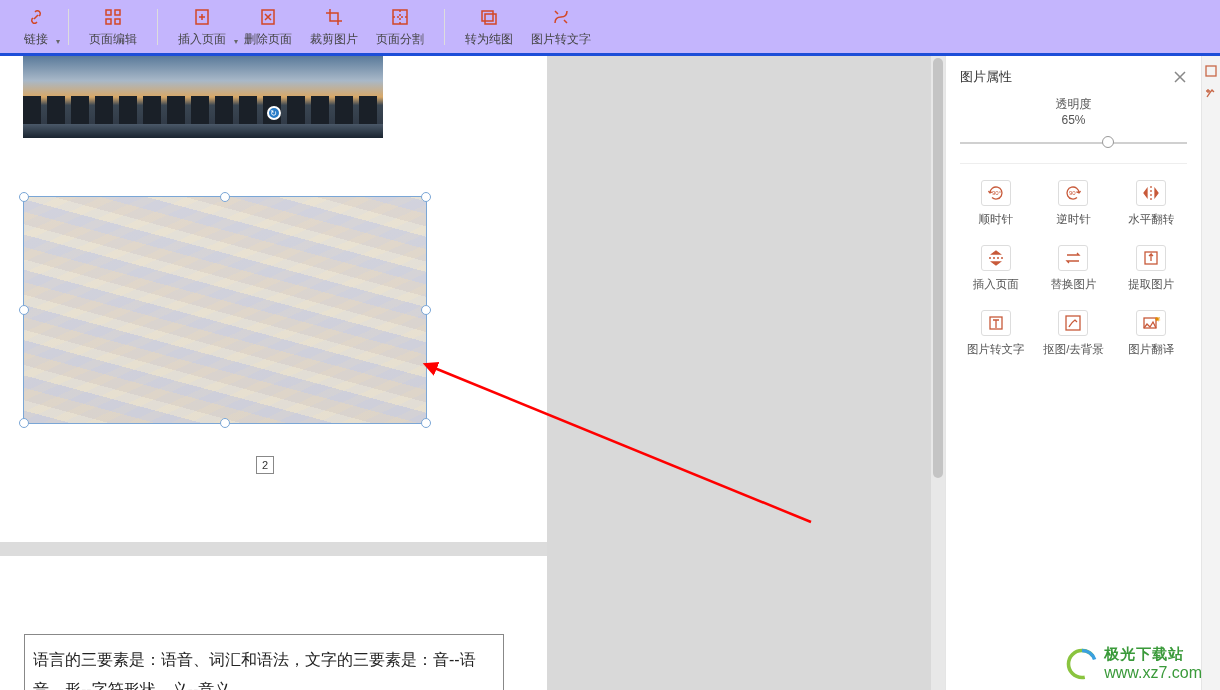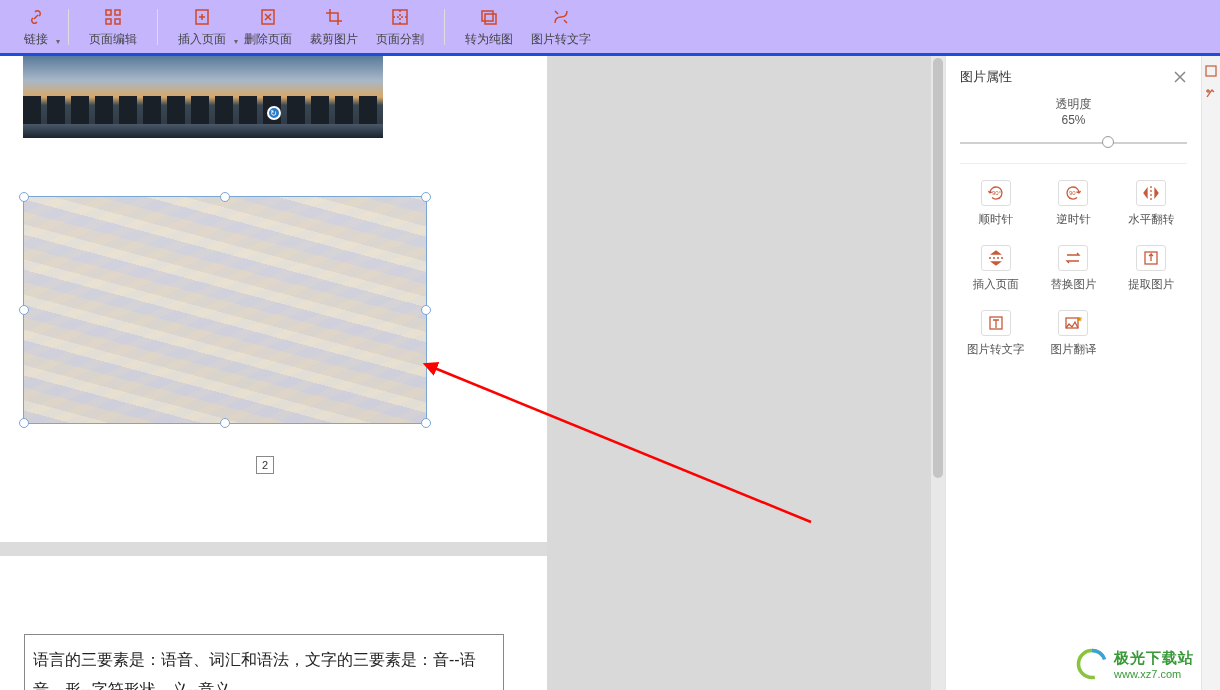--- a/index.html
+++ b/index.html
@@ -64,24 +64,24 @@
   .grid .act:nth-child(10) { grid-column: 1; }
 
   .strip { width: 19px; background: #f3f3f3; border-left: 1px solid #e5e5e5; display: flex; flex-direction: column; align-items: center; padding-top: 8px; gap: 8px; }
   .strip .si { width: 14px; height: 14px; }
   .strip .si svg { stroke: #c86848; stroke-width: 1.3; fill: none; }
 
   
   .arrow { position: absolute; pointer-events: none; left: 0; top: 0; width: 1220px; height: 690px; }
 
   
-  .wm { position: absolute; right: 26px; bottom: 8px; display: flex; align-items: center; gap: 4px; }
+  .wm { position: absolute; right: 18px; bottom: 8px; display: flex; align-items: center; gap: 4px; }
   .wm .g { width: 36px; height: 36px; }
   .wm .txt { font-size: 15px; color: #3a9a3a; font-weight: bold; letter-spacing: 1px; }
-  .wm .url { font-size: 11px; color: #3a9a3a; }
+  .wm .url { font-size: 16px; color: #3a9a3a; }
 </style>
 </head>
 <body>
 
 <div class="toolbar">
   <div class="tbtn">
     <span class="ic">
         <svg width="20" height="20" viewBox="0 0 20 20">
           <path d="M8 12l4-4M9 5l1-1a3 3 0 014 4l-1 1M11 15l-1 1a3 3 0 01-4-4l1-1"></path>
         </svg>
@@ -266,20 +266,29 @@
             <svg width="20" height="20" viewBox="0 0 20 20">
               <rect x="4" y="4" width="12" height="12"></rect>
               <path d="M10 7v8M7 7h6"></path>
             </svg>
           </span>
         <span class="nm">图片转文字</span>
       </div>
       <div class="act">
         <span class="ib">
             <svg width="20" height="20" viewBox="0 0 20 20">
+              <rect x="3" y="3" width="14" height="14"></rect>
+              <path d="M6 14c2-3 3-5 6-7l2 2"></path>
+            </svg>
+          </span>
+        <span class="nm">抠图/去背景</span>
+      </div>
+      <div class="act">
+        <span class="ib">
+            <svg width="20" height="20" viewBox="0 0 20 20">
               <rect x="3" y="5" width="12" height="10"></rect>
               <path d="M3 15l3-4 3 3 3-5 3 6"></path>
               <circle cx="16" cy="6" r="1" fill="#e08a00" stroke="#e08a00"></circle>
               <text x="14.5" y="7.5" font-size="5" fill="#e08a00" stroke="none">译</text>
             </svg>
           </span>
         <span class="nm">图片翻译</span>
       </div>
     </div>
   </div>

